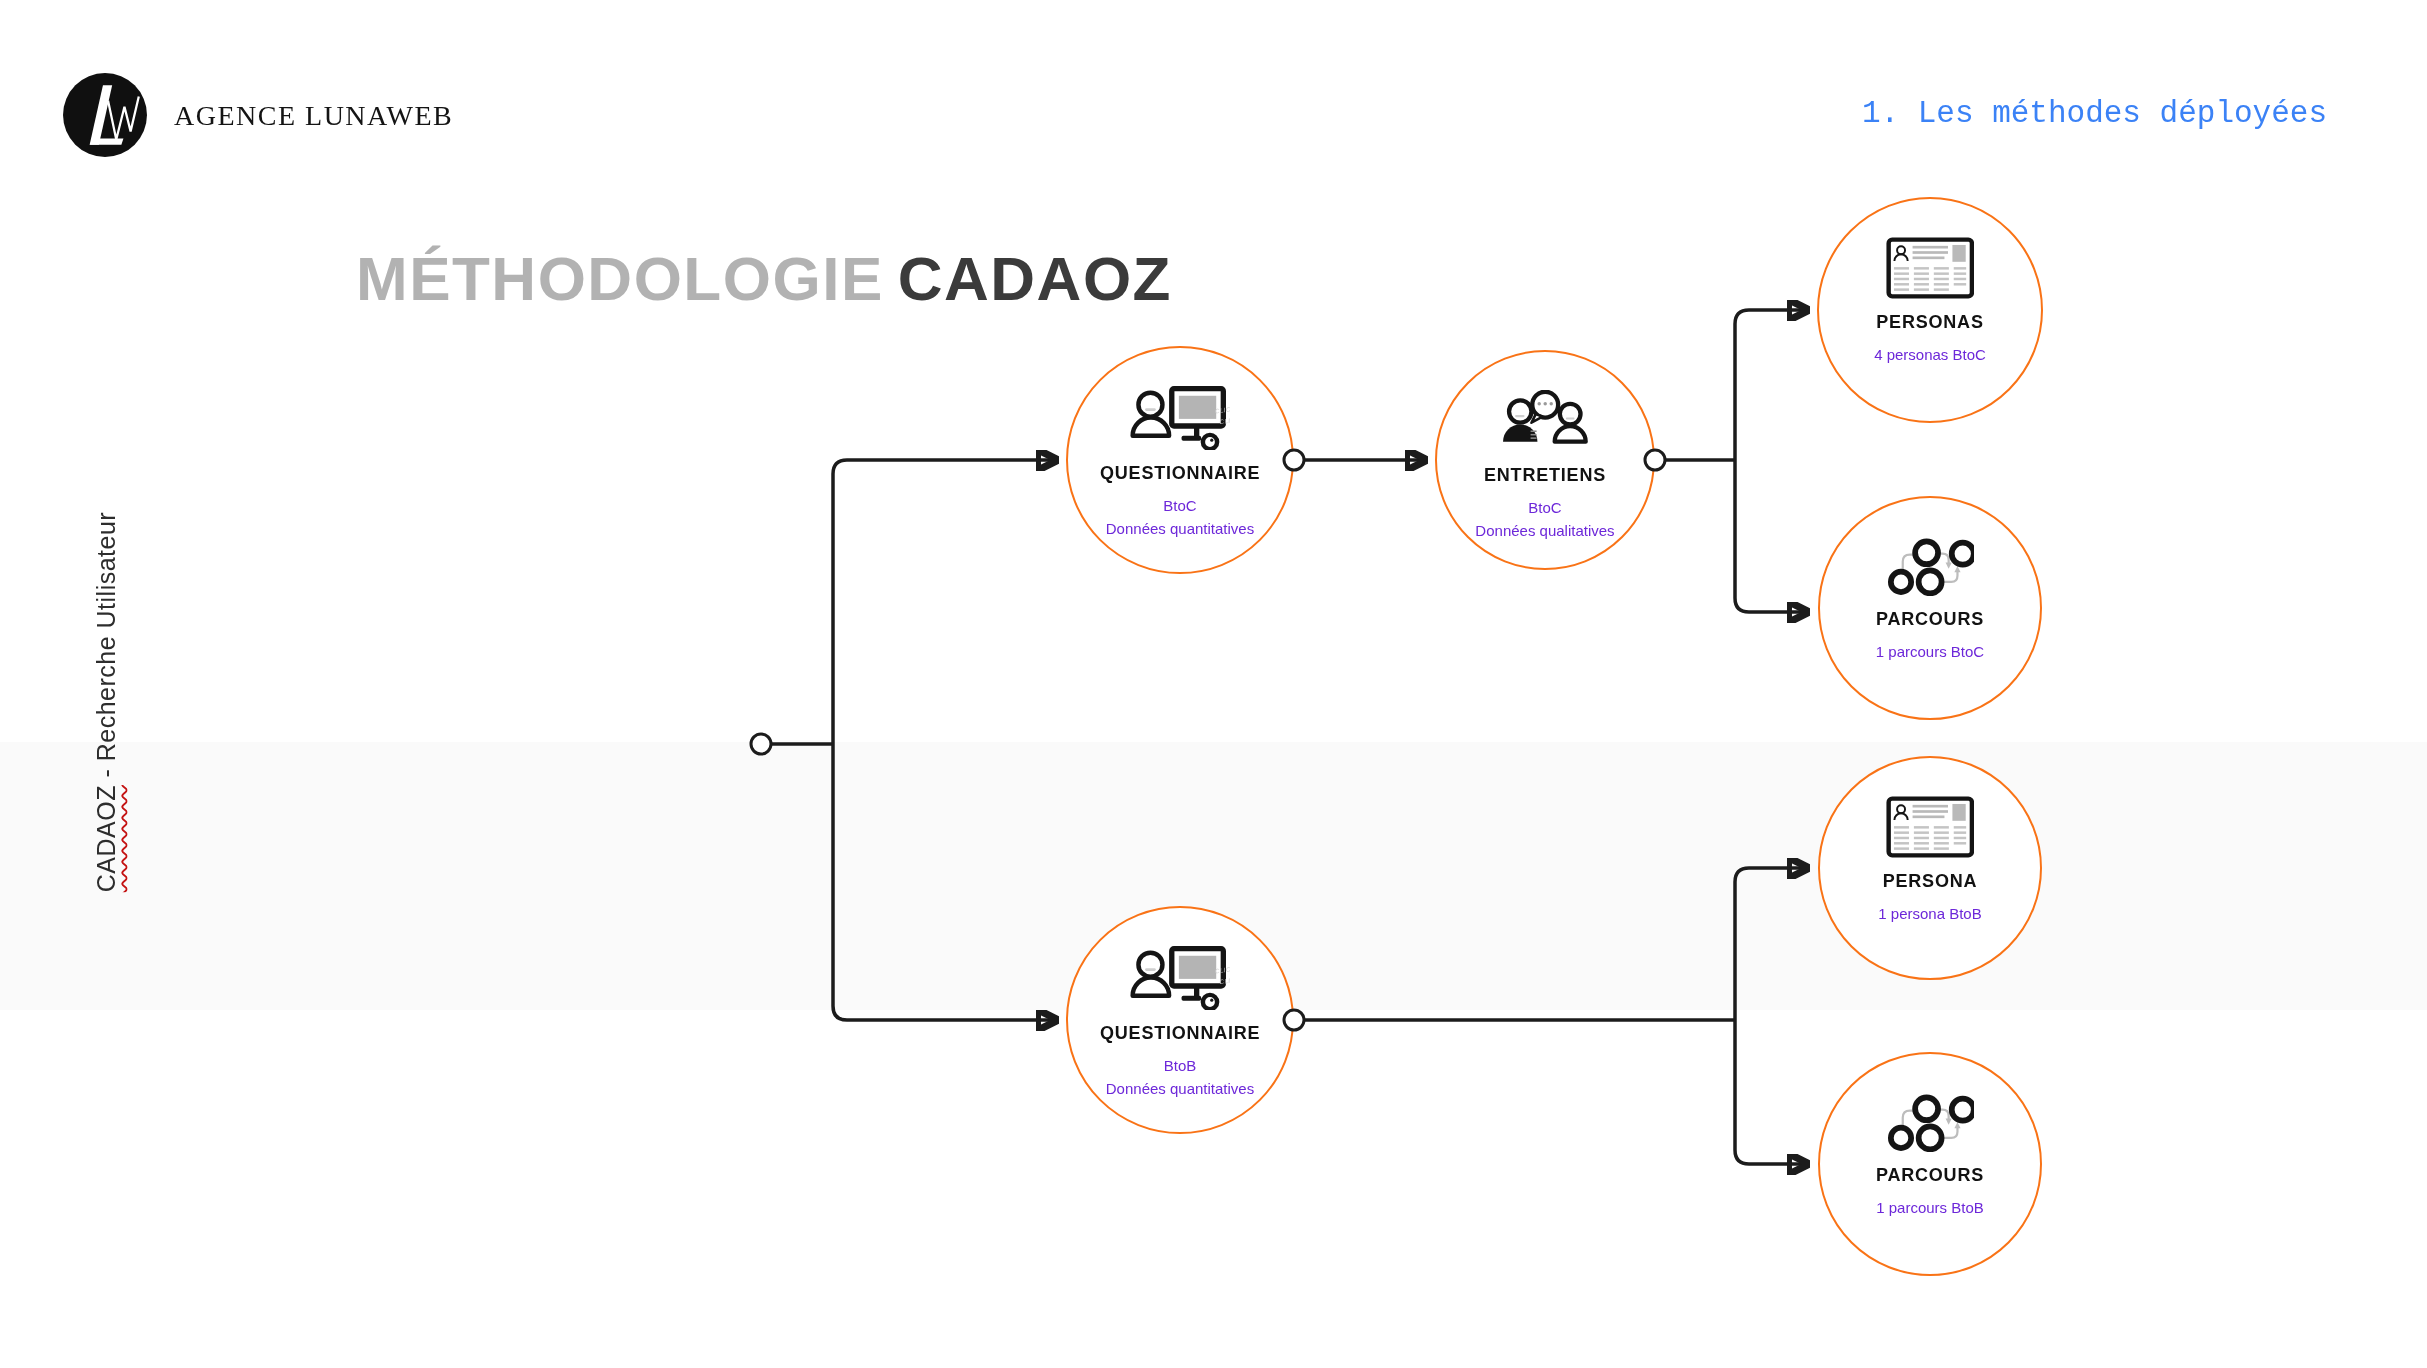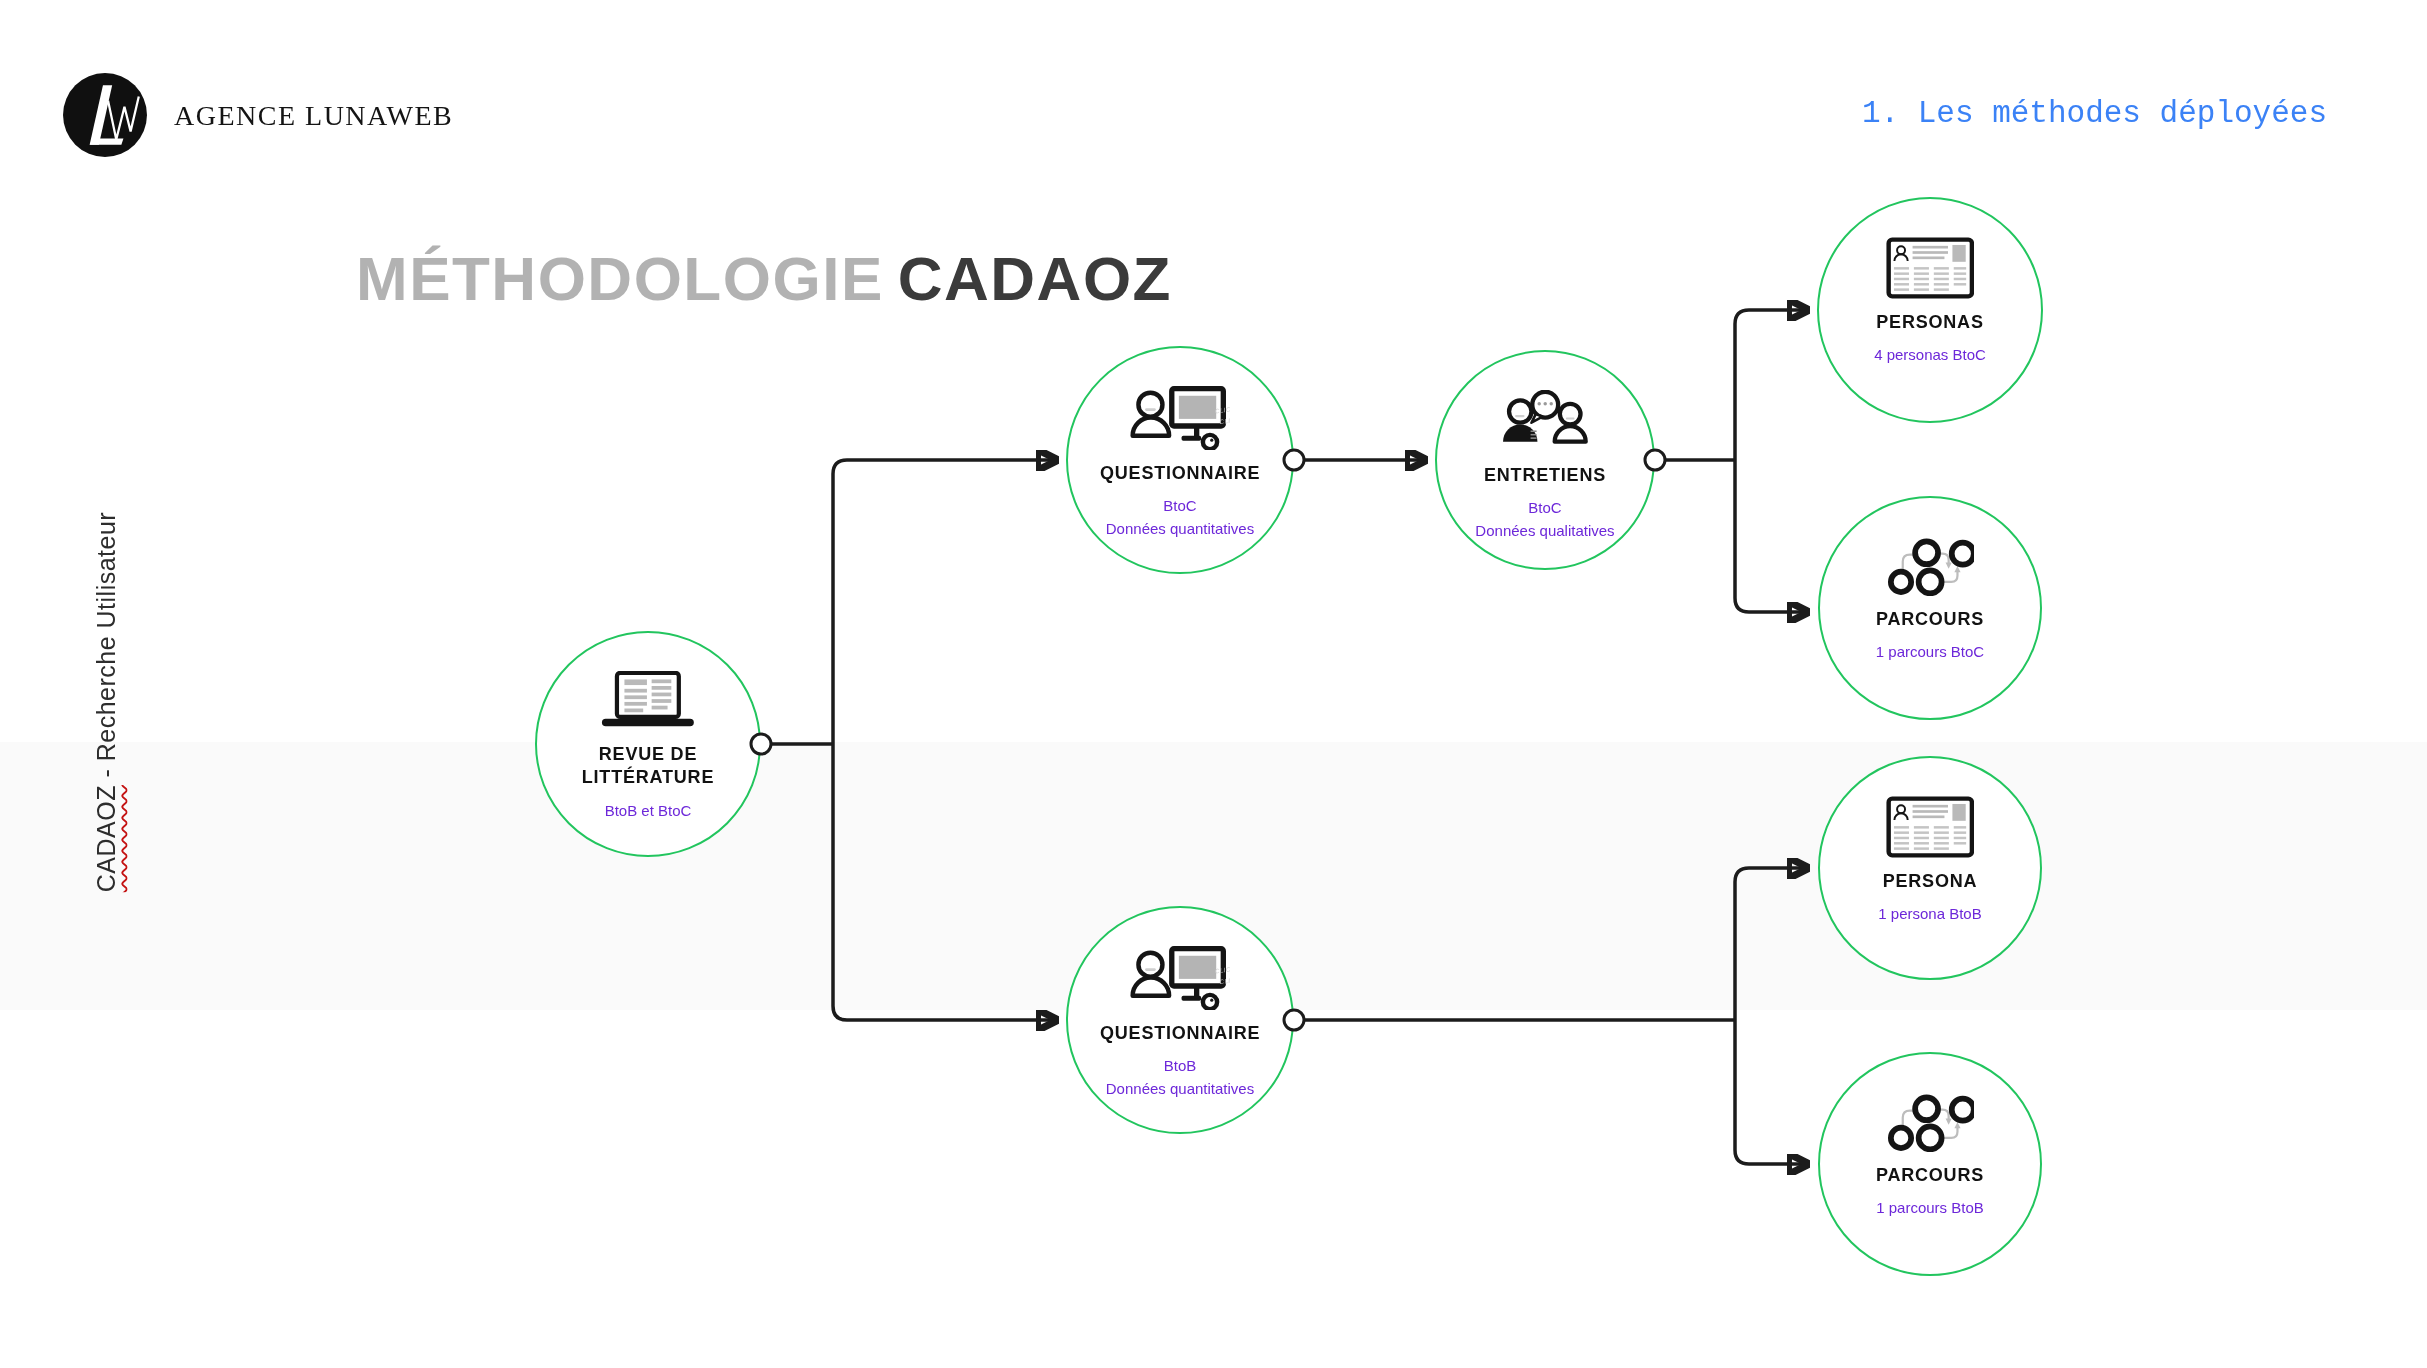--- a/index.html
+++ b/index.html
@@ -53,21 +53,21 @@
   
   .connectors, .dots-layer {
     position: absolute; inset: 0; width: 2427px; height: 1368px; pointer-events: none;
   }
   .connectors path { stroke: #1c1c1c; stroke-width: 3.5; fill: none; }
   .dots-layer circle { fill: #ffffff; stroke: #1c1c1c; stroke-width: 3; }
 
   
   .node {
     position: absolute; box-sizing: border-box;
-    border: 2px solid #22c55e; border-radius: 50%; background: #fff;
+    border: 2px solid #f97316; border-radius: 50%; background: #fff;
     display: flex; flex-direction: column; align-items: center; text-align: center;
     padding-top: 38px;
   }
   .node .icon { flex: 0 0 auto; margin-bottom: 12px; }
   .node-title {
     font-weight: 700; font-size: 18px; letter-spacing: 0.8px; color: #121212;
     line-height: 1.3; max-width: 160px;
   }
   .node-sub {
     margin-top: 10px; font-size: 15px; color: #6d28d9; line-height: 1.5;
@@ -115,38 +115,20 @@
 
     <path d="M 1666 460 H 1735"></path>
     <path d="M 1735 460 V 324 Q 1735 310 1749 310 H 1803" marker-end="url(#arrow)"></path>
     <path d="M 1735 460 V 598 Q 1735 612 1749 612 H 1803" marker-end="url(#arrow)"></path>
 
     <path d="M 1305 1020 H 1735"></path>
     <path d="M 1735 1020 V 882 Q 1735 868 1749 868 H 1803" marker-end="url(#arrow)"></path>
     <path d="M 1735 1020 V 1150 Q 1735 1164 1749 1164 H 1803" marker-end="url(#arrow)"></path>
   </svg>
 
-  <div class="node" style="left:535px; top:631px; width:226px; height:226px;">
-    <svg class="icon" viewBox="0 0 100 64" height="60">
-      <rect x="17" y="2" width="66" height="47" rx="3.5" fill="#ffffff" stroke="#141414" stroke-width="4.5"></rect>
-      <rect x="25" y="9" width="24" height="6" fill="#b9b9b9"></rect>
-      <rect x="25" y="19" width="24" height="4" fill="#b9b9b9"></rect>
-      <rect x="25" y="26" width="24" height="4" fill="#b9b9b9"></rect>
-      <rect x="25" y="33" width="24" height="4" fill="#b9b9b9"></rect>
-      <rect x="25" y="40" width="20" height="4" fill="#b9b9b9"></rect>
-      <rect x="54" y="9" width="21" height="4" fill="#b9b9b9"></rect>
-      <rect x="54" y="16" width="21" height="4" fill="#b9b9b9"></rect>
-      <rect x="54" y="23" width="21" height="4" fill="#b9b9b9"></rect>
-      <rect x="54" y="30" width="21" height="4" fill="#b9b9b9"></rect>
-      <rect x="54" y="37" width="17" height="4" fill="#b9b9b9"></rect>
-      <rect x="1" y="51" width="98" height="8" rx="4" fill="#141414"></rect>
-    </svg>
-    <div class="node-title">REVUE DE LITTÉRATURE</div>
-    <div class="node-sub">BtoB et BtoC</div>
-  </div>
 
   <div class="node" style="left:1066px; top:346px; width:228px; height:228px;">
     <svg class="icon" viewBox="0 0 112 72" height="64">
       <rect x="47" y="3" width="58" height="42" rx="2.5" fill="#ffffff" stroke="#141414" stroke-width="6"></rect>
       <rect x="55" y="11" width="42" height="26" fill="#b4b4b4"></rect>
       <rect x="72" y="45" width="6" height="13" fill="#141414"></rect>
       <rect x="58" y="56" width="22" height="5.5" rx="2" fill="#141414"></rect>
       <circle cx="23" cy="21" r="13.5" fill="#ffffff" stroke="#141414" stroke-width="5"></circle>
       <rect x="17" y="25" width="12" height="3" rx="1.5" fill="#cfcfcf"></rect>
       <path d="M3 56 a20.5 20.5 0 0 1 41 0 Z" fill="#ffffff" stroke="#141414" stroke-width="5" stroke-linejoin="round"></path>

